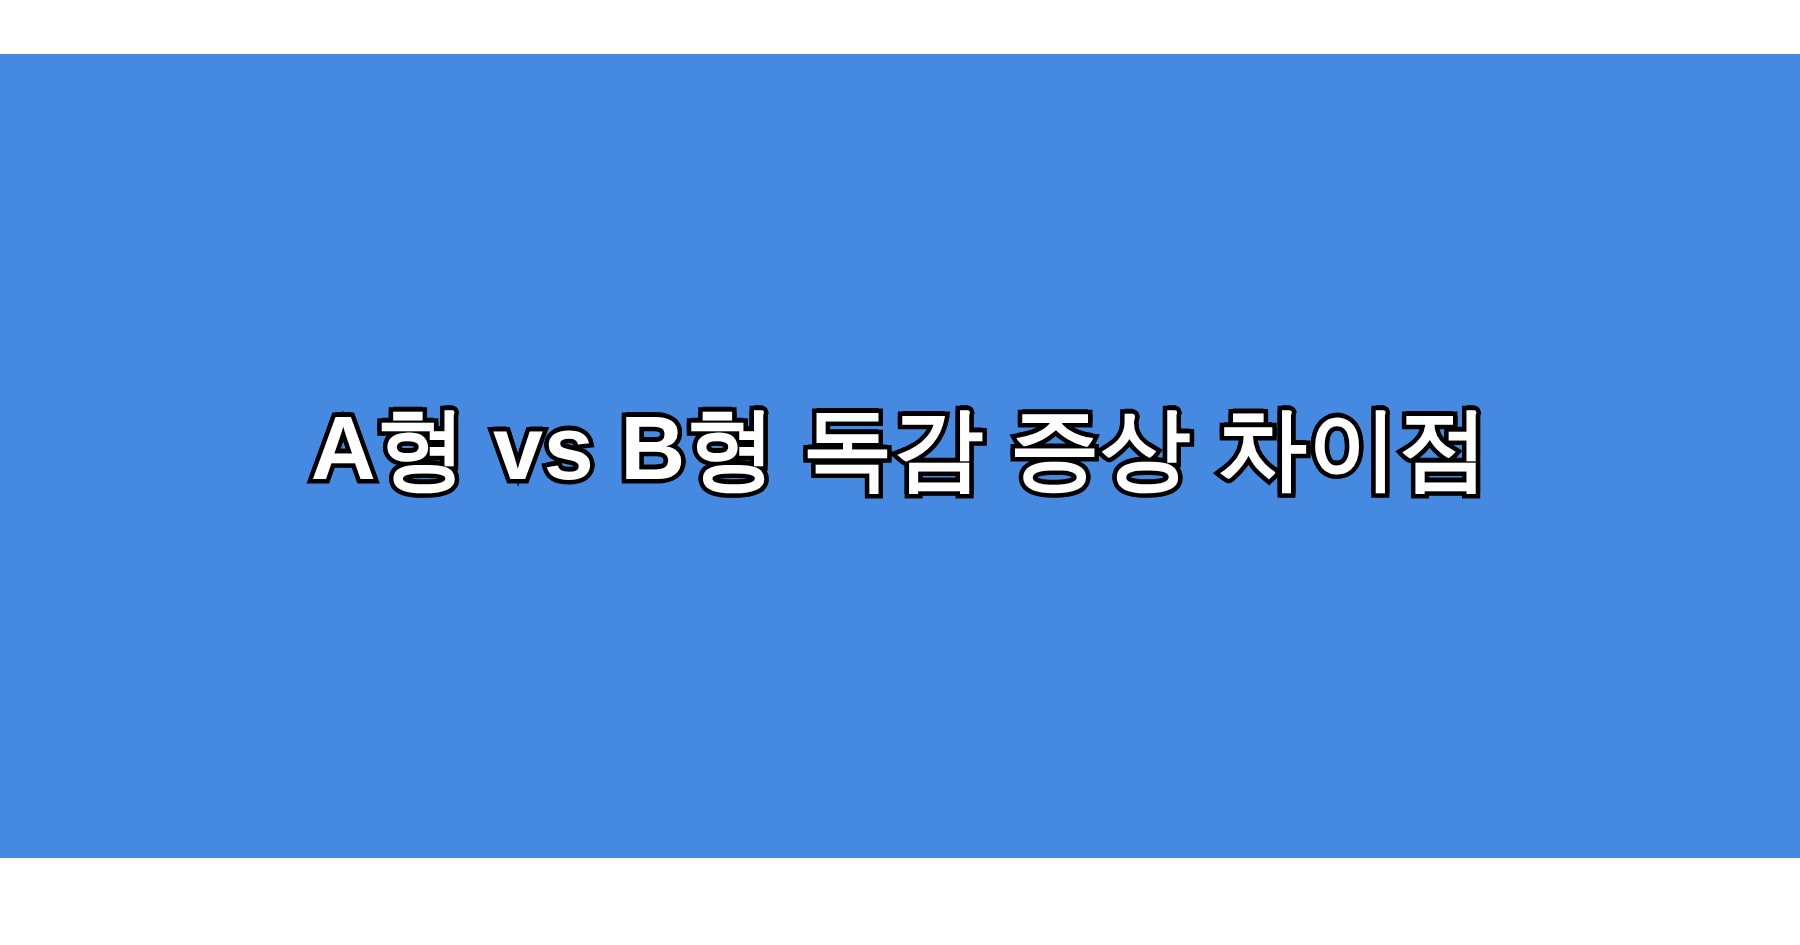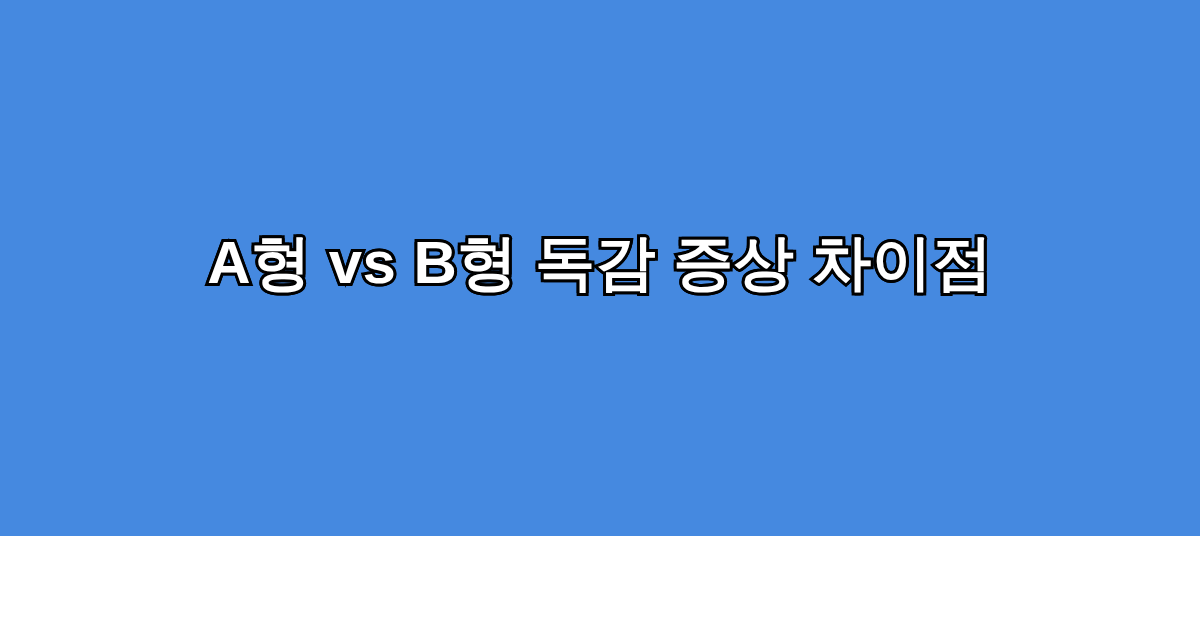--- a/index.html
+++ b/index.html
@@ -19,20 +19,21 @@
   .banner {
     position: relative;
     box-sizing: border-box;
     width: 1200px;
     height: 536px;
     background: #4589e0;
     display: flex;
     align-items: center;
     justify-content: center;
     overflow: hidden;
+    margin-top: 36px;
   }
 
   
   .headline-block {
     position: relative;
     width: 100%;
     display: flex;
     align-items: center;
     justify-content: center;
     

